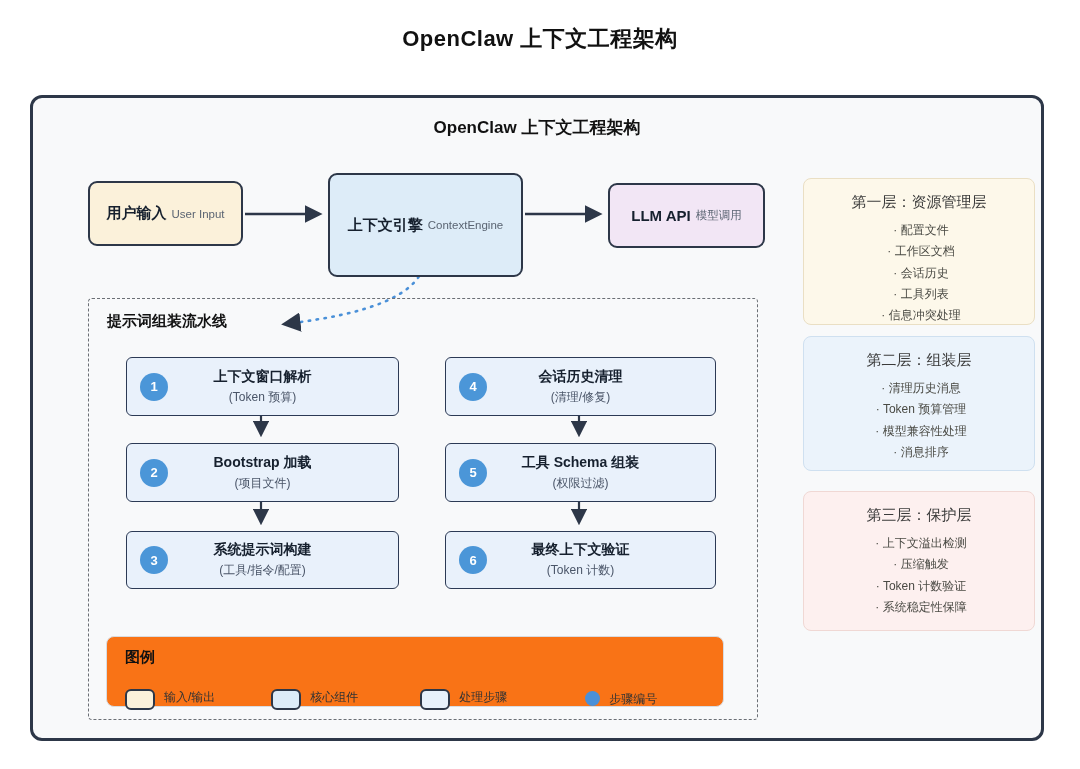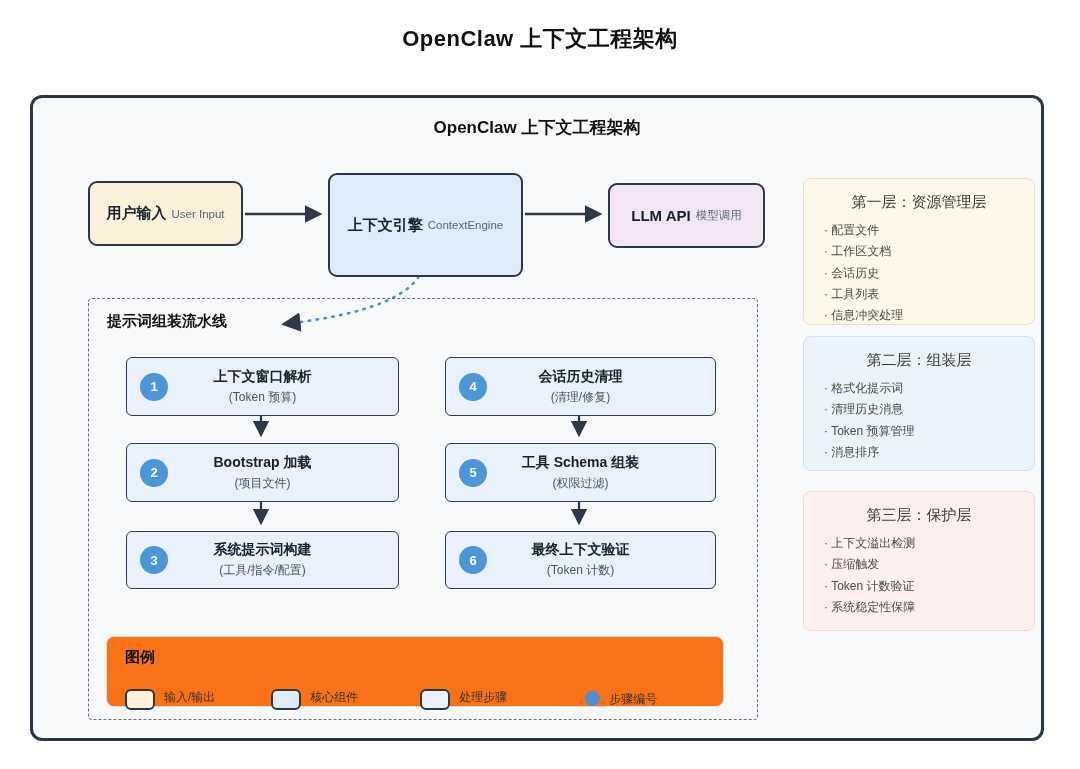--- a/index.html
+++ b/index.html
@@ -51,21 +51,21 @@
 
   
   .layer { position:absolute; left:770px; width:232px; border-radius:8px;
     padding:14px 16px 10px 16px; }
   .layer-1 { top:80px;  height:147px; background:#fdf8ea; border:1px solid #eadfc4; }
   .layer-2 { top:238px; height:135px; background:#ebf3fb; border:1px solid #cfe0f0; }
   .layer-3 { top:393px; height:140px; background:#fdf0ef; border:1px solid #f0d8d4; }
   .layer-title { text-align:center; font-size:15px; font-weight:normal;
     color:#3a3a3a; margin-bottom:8px; }
   .layer ul { list-style:none; }
-  .layer li { font-size:12px; color:#4a4a44; line-height:1.78; padding-left:4px; }
+  .layer li { font-size:12px; color:#4a4a44; line-height:1.78; padding-left:4px;text-align:center; }
   .layer li::before { content:"· "; color:#4a4a44; }
 
   
   .legend { position:absolute; left:73px; top:538px; width:618px; height:71px;
     background:#f97316; border:1px solid #d8dce1; border-radius:8px;
     padding:11px 18px; }
   .legend-title { font-size:15px; font-weight:bold; color:#111; }
   .legend-row { display:flex; align-items:center; margin-top:9px; }
   .legend-item { display:flex; align-items:flex-start; gap:9px;margin-top:13px; }
   .li-1 { margin-right:56px; } .li-2 { margin-right:54px; } .li-3 { margin-right:78px;padding-left:8px; }
@@ -160,23 +160,23 @@
         <li>配置文件</li>
         <li>工作区文档</li>
         <li>会话历史</li>
         <li>工具列表</li>
         <li>信息冲突处理</li>
       </ul>
     </div>
     <div class="layer layer-2">
       <div class="layer-title">第二层：组装层</div>
       <ul>
-        <li>格式化提示词</li>
         <li>清理历史消息</li>
         <li>Token 预算管理</li>
+        <li>模型兼容性处理</li>
         <li>消息排序</li>
       </ul>
     </div>
     <div class="layer layer-3">
       <div class="layer-title">第三层：保护层</div>
       <ul>
         <li>上下文溢出检测</li>
         <li>压缩触发</li>
         <li>Token 计数验证</li>
         <li>系统稳定性保障</li>

